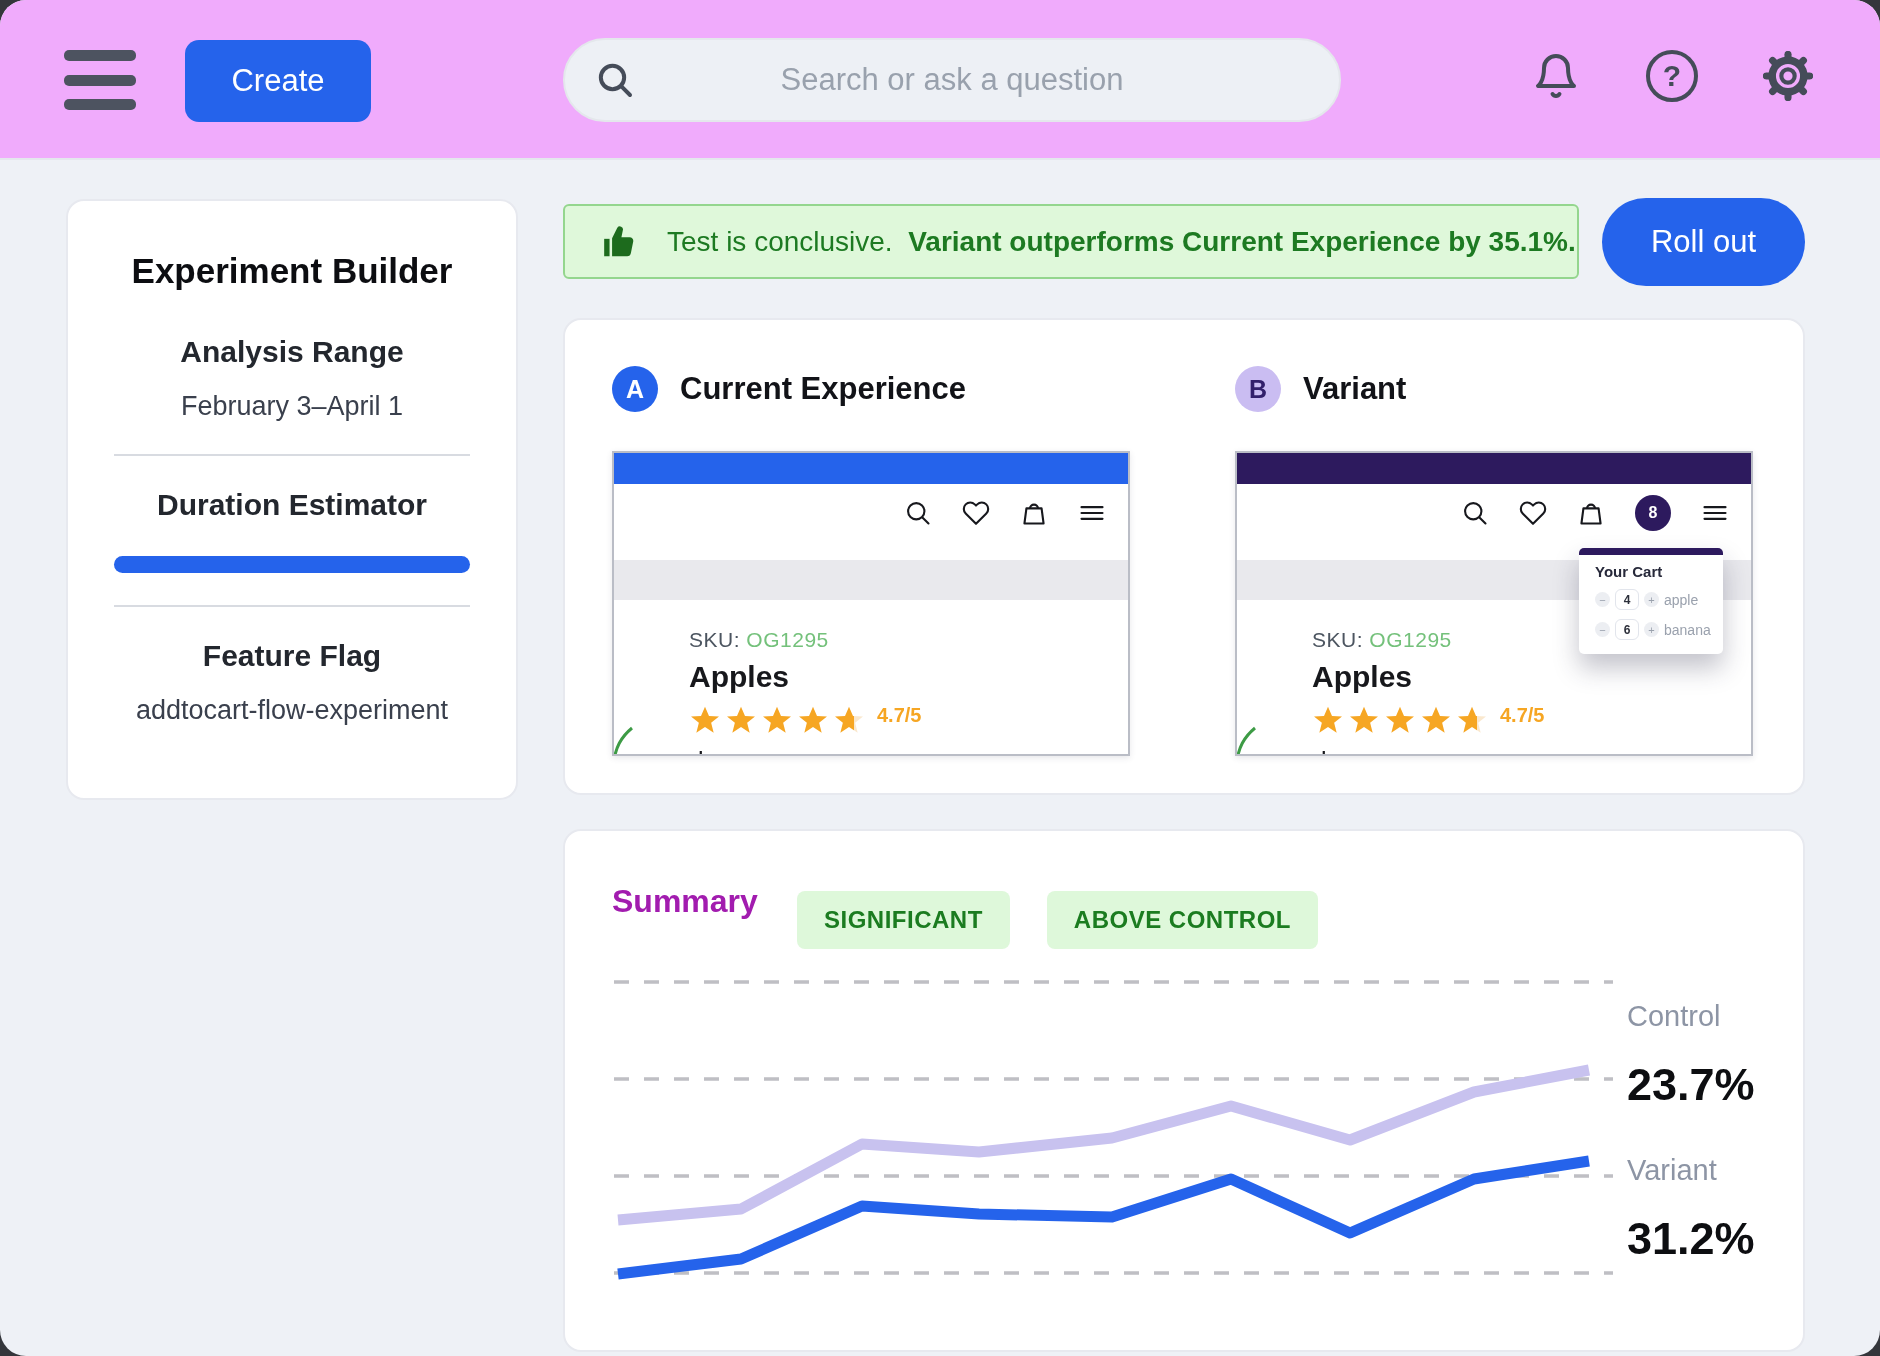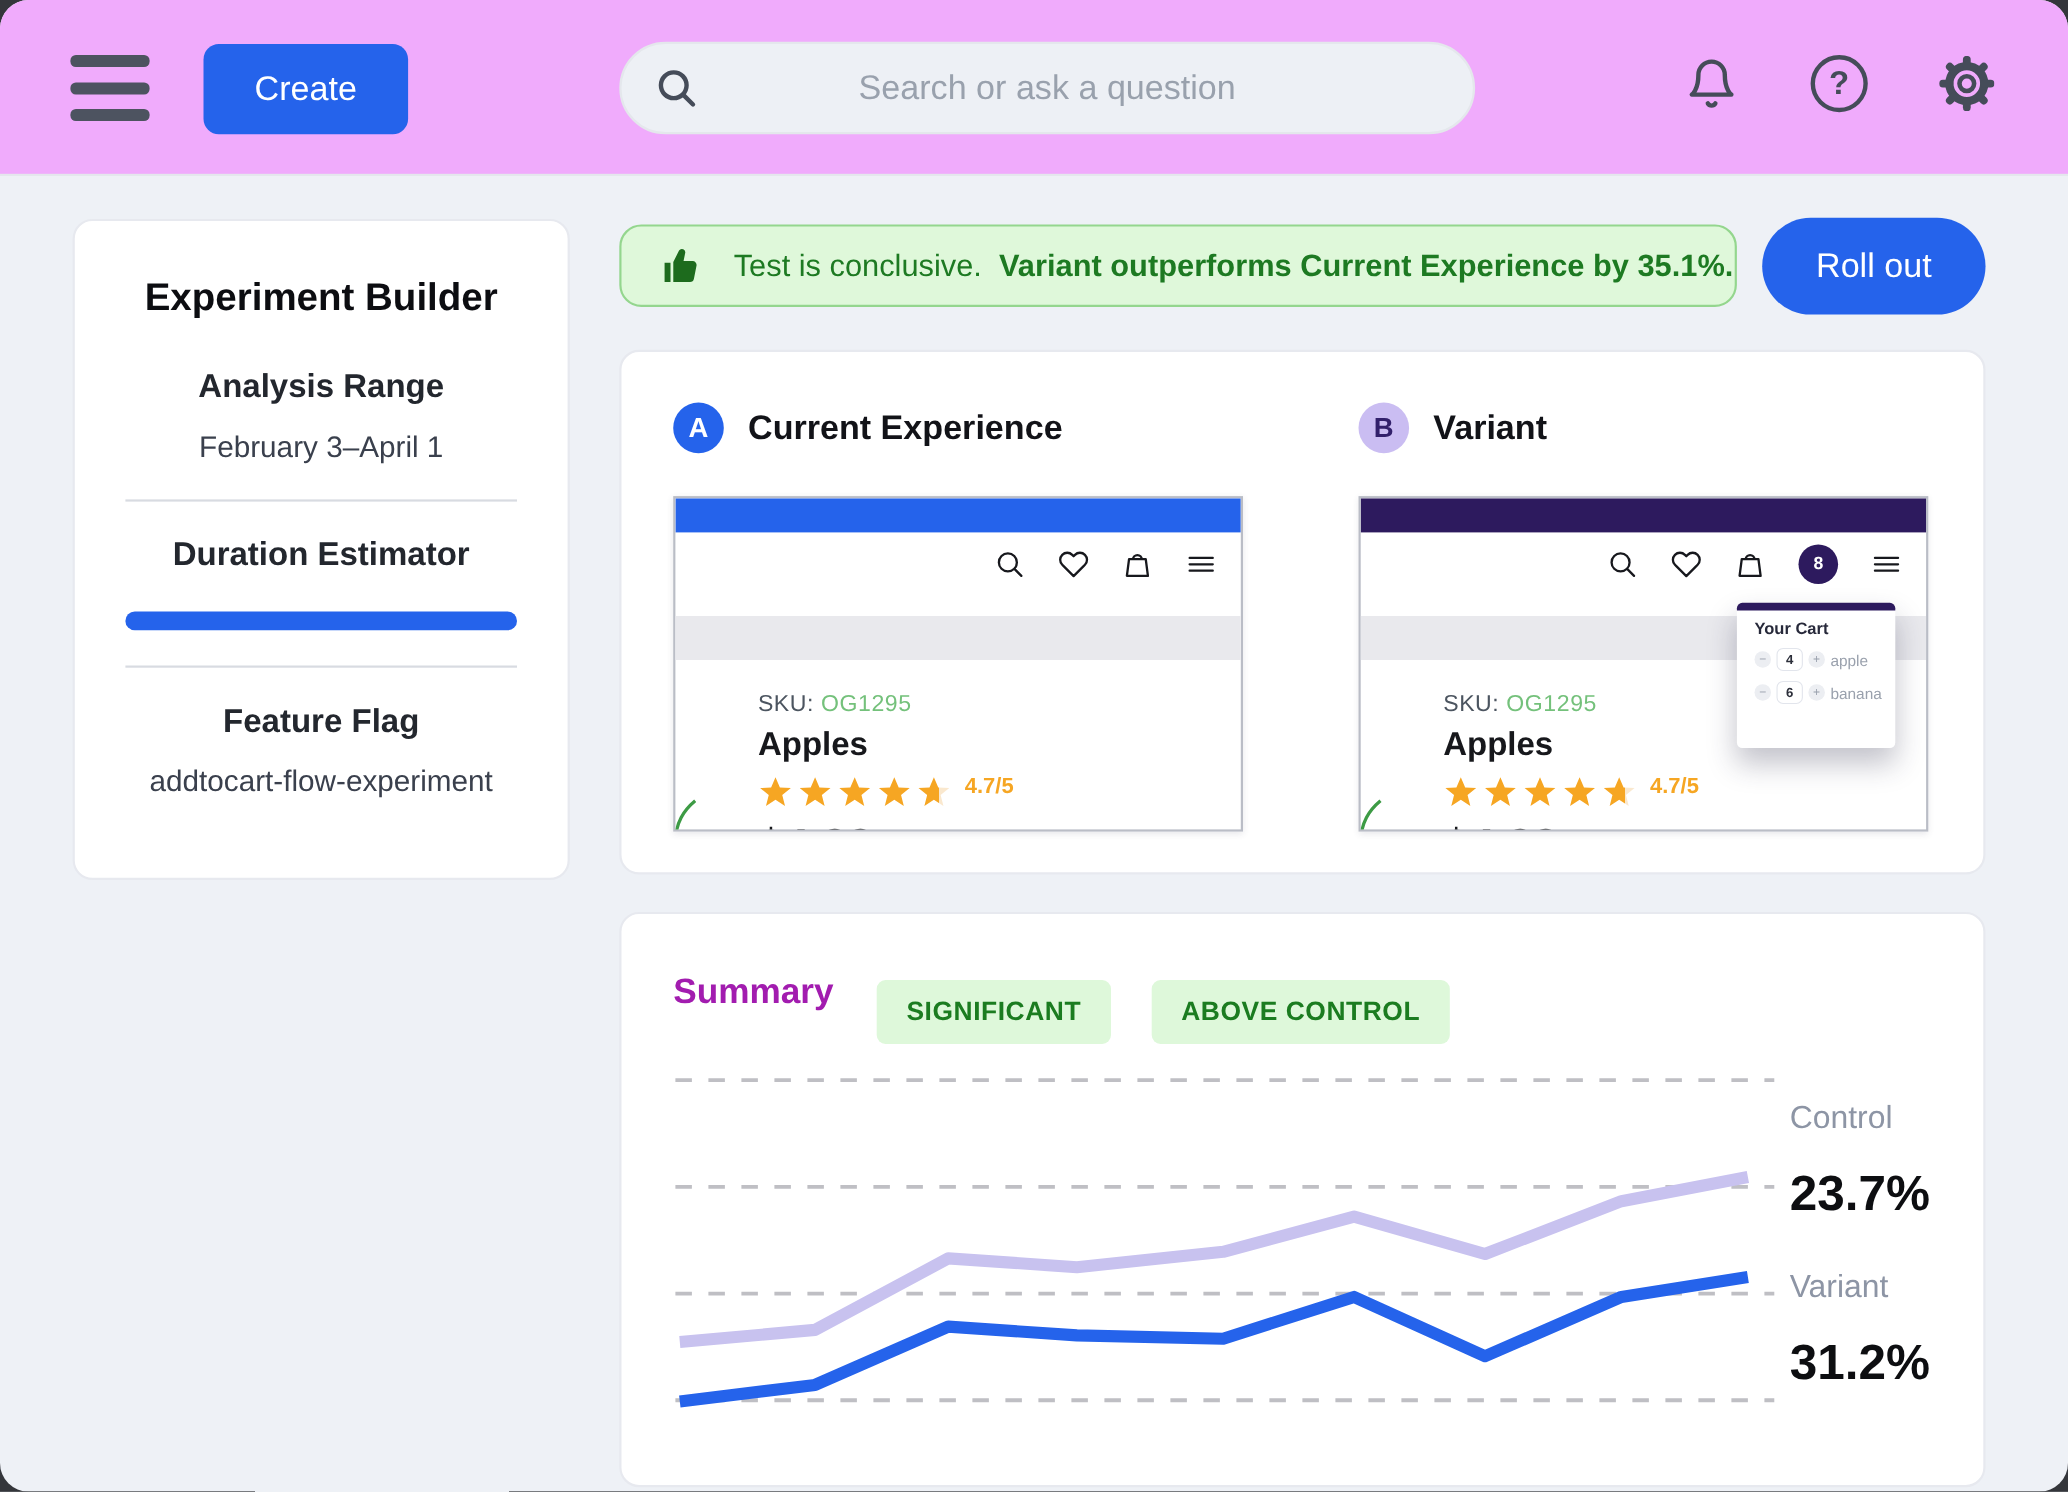--- a/index.html
+++ b/index.html
@@ -26,21 +26,21 @@
   
   .sidebar{position:absolute;left:66px;top:199px;width:452px;height:601px;background:#fff;
            border:2px solid #e7e9ef;border-radius:18px;box-sizing:border-box;padding:50px 46px 0 46px;text-align:center;}
   .sb-title{font-size:35px;font-weight:bold;color:#0c0d11;margin:0 0 44px 0;}
   .sb-head{font-size:30px;font-weight:bold;color:#23272e;margin:0 0 22px 0;}
   .sb-body{font-size:27px;color:#3a404d;margin:0;}
   .sb-div{border:none;border-top:2px solid #d8dbe1;margin:32px 0;}
   .progress{width:100%;height:17px;border-radius:9px;background:var(--accent,#2563eb);margin-top:34px;}
   
   .banner{position:absolute;left:563px;top:204px;width:1016px;height:75px;background:#dff8da;
-          border:2px solid #94d68e;border-radius:20px;box-sizing:border-box;display:flex;
+          border:2px solid #94d68e;border-radius:6px;box-sizing:border-box;display:flex;
           align-items:center;padding:0 0 0 36px;}
   .banner .thumb{width:38px;height:38px;margin-right:28px;flex:0 0 auto;}
   .banner .txt{font-size:28px;color:#1d7a22;}
   .banner .txt b{font-weight:bold;}
   .rollout{position:absolute;left:1602px;top:198px;width:203px;height:88px;border:none;
            border-radius:44px;background:var(--accent,#2563eb);color:#fff;font-size:31px;
            font-family:inherit;cursor:pointer;}
   
   .card{position:absolute;background:#fff;border:2px solid #e7e9ef;border-radius:18px;box-sizing:border-box;}
   .ab-card{left:563px;top:318px;width:1242px;height:477px;}
@@ -67,21 +67,21 @@
   .sku-line{font-size:21px;letter-spacing:.5px;}
   .sku-label{color:#4c5560;}
   .sku-value{color:#74c17b;}
   .prod-name{font-size:30px;font-weight:bold;color:#17181c;margin-top:8px;}
   .stars{display:flex;align-items:flex-start;gap:4px;margin-top:10px;}
   .stars svg{width:32px;height:32px;}
   .rating-text{font-size:20px;font-weight:bold;color:#f6a623;margin-left:8px;}
   .price{font-size:42px;font-weight:bold;color:#17181c;margin-top:12px;line-height:1;}
   .leaf{position:absolute;left:-4px;bottom:-6px;}
   
-  .cart-pop{position:absolute;left:342px;top:95px;width:144px;height:132px;background:#fff;
+  .cart-pop{position:absolute;left:342px;top:95px;width:144px;height:106px;background:#fff;
             border-radius:5px;box-shadow:0 14px 26px rgba(40,40,70,.28);z-index:5;}
   .cart-pop .strip{height:7px;background:var(--darkpurple,#2d1a5e);border-radius:5px 5px 0 0;}
   .cart-pop .inner{padding:8px 0 0 16px;}
   .cart-title{font-size:15px;font-weight:bold;color:#27293a;}
   .cart-row{display:flex;align-items:center;gap:5px;margin-top:9px;}
   .chip{width:15px;height:15px;border-radius:50%;background:#eceef2;color:#9aa1ad;font-size:11px;
         display:flex;align-items:center;justify-content:center;}
   .qty{min-width:22px;height:19px;border:1.5px solid #e2e5ec;border-radius:6px;font-size:12px;
        font-weight:bold;color:#2c2f3a;display:flex;align-items:center;justify-content:center;}
   .cart-item{font-size:14px;color:#9aa1ad;}

